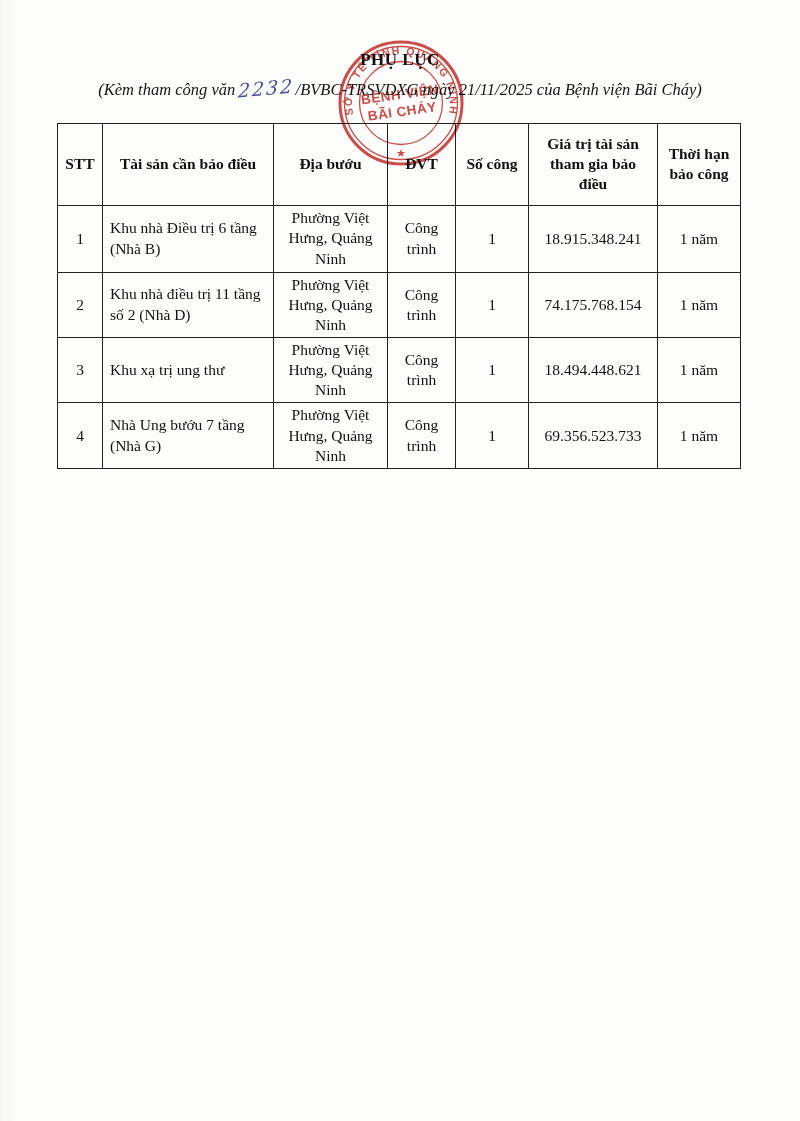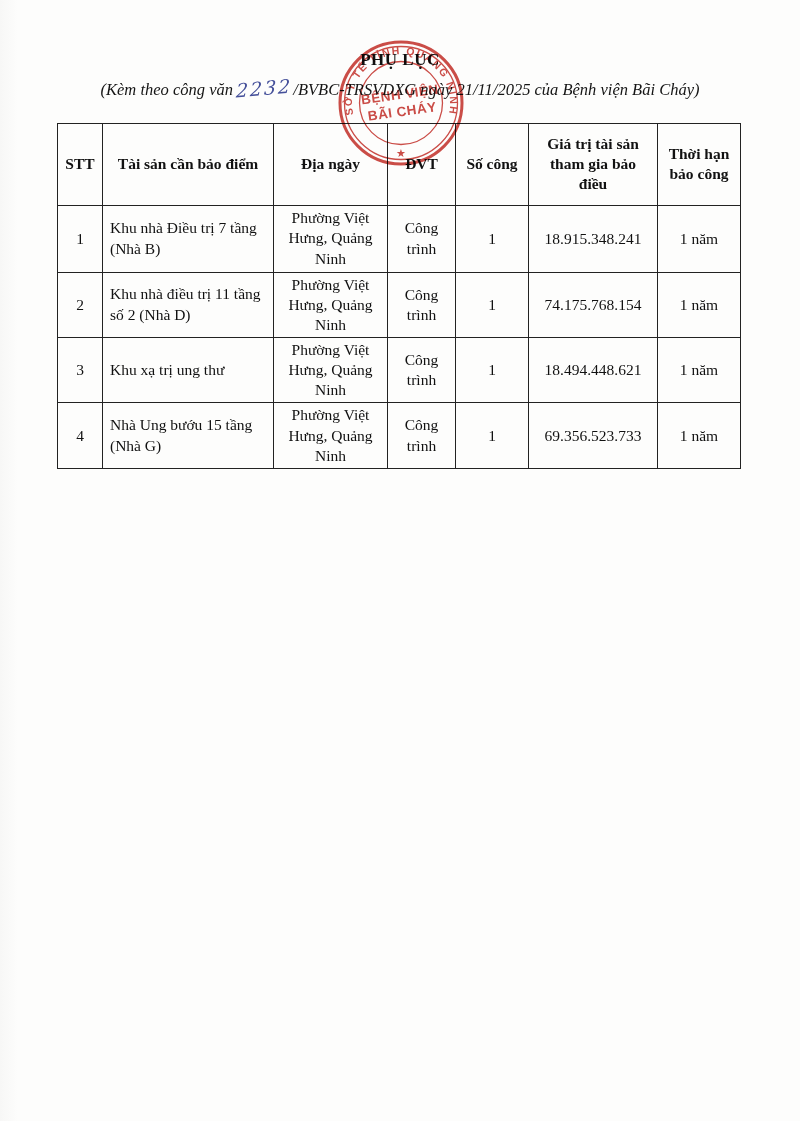--- a/index.html
+++ b/index.html
@@ -90,48 +90,48 @@
     fill:#c5342e;
   }
 </style>
 </head>
 <body>
 
 <div class="page">
 
   <div class="title-block">
     <div class="appendix-title">PHỤ LỤC</div>
-    <div class="doc-subtitle"><span>(Kèm theo công văn</span><span class="hand-number">2232</span><span>/BVBC-TRSVDXG ngày 21/11/2025 của Bệnh viện Bãi Cháy)</span></div>
+    <div class="doc-subtitle"><span>(Kèm tham công văn</span><span class="hand-number">2232</span><span>/BVBC-TRSVDXG ngày 21/11/2025 của Bệnh viện Bãi Cháy)</span></div>
   </div>
 
   <table class="main">
     <colgroup>
       <col style="width:45px">
         <col style="width:171px">
         <col style="width:114px">
       <col style="width:68px">
         <col style="width:73px">
         <col style="width:129px">
         <col style="width:83px">
     </colgroup>
     <thead>
       <tr>
         <th>STT</th>
-        <th>Tài sản cần bảo điểm</th>
-        <th>Địa ngày</th>
+        <th>Tài sản cần bảo điều</th>
+        <th>Địa bướu</th>
         <th>ĐVT</th>
         <th>Số công</th>
         <th>Giá trị  tài sản tham gia bảo điều</th>
         <th>Thời hạn bảo công</th>
       </tr>
     </thead>
     <tbody>
       <tr>
         <td class="c">1</td>
-        <td class="l">Khu nhà Điều trị 7 tầng (Nhà B)</td>
+        <td class="l">Khu nhà Điều trị 6 tầng (Nhà B)</td>
         <td class="loc">Phường Việt Hưng, Quảng Ninh</td>
         <td class="unit">Công trình</td>
         <td class="c">1</td>
         <td class="c">18.915.348.241</td>
         <td class="c">1 năm</td>
       </tr>
       <tr>
         <td class="c">2</td>
         <td class="l">Khu nhà điều trị 11 tầng số 2 (Nhà D)</td>
         <td class="loc">Phường Việt Hưng, Quảng Ninh</td>
@@ -144,21 +144,21 @@
         <td class="c">3</td>
         <td class="l">Khu xạ trị ung thư</td>
         <td class="loc">Phường Việt Hưng, Quảng Ninh</td>
         <td class="unit">Công trình</td>
         <td class="c">1</td>
         <td class="c">18.494.448.621</td>
         <td class="c">1 năm</td>
       </tr>
       <tr>
         <td class="c">4</td>
-        <td class="l">Nhà Ung bướu 15 tầng (Nhà G)</td>
+        <td class="l">Nhà Ung bướu 7 tầng (Nhà G)</td>
         <td class="loc">Phường Việt Hưng, Quảng Ninh</td>
         <td class="unit">Công trình</td>
         <td class="c">1</td>
         <td class="c">69.356.523.733</td>
         <td class="c">1 năm</td>
       </tr>
     </tbody>
   </table>
 
   <svg class="stamp" viewBox="0 0 130 134" xmlns="http://www.w3.org/2000/svg">

